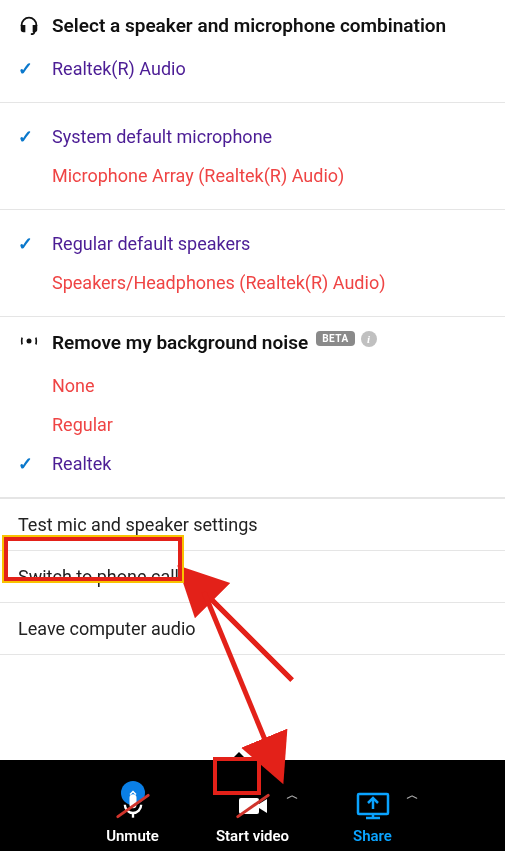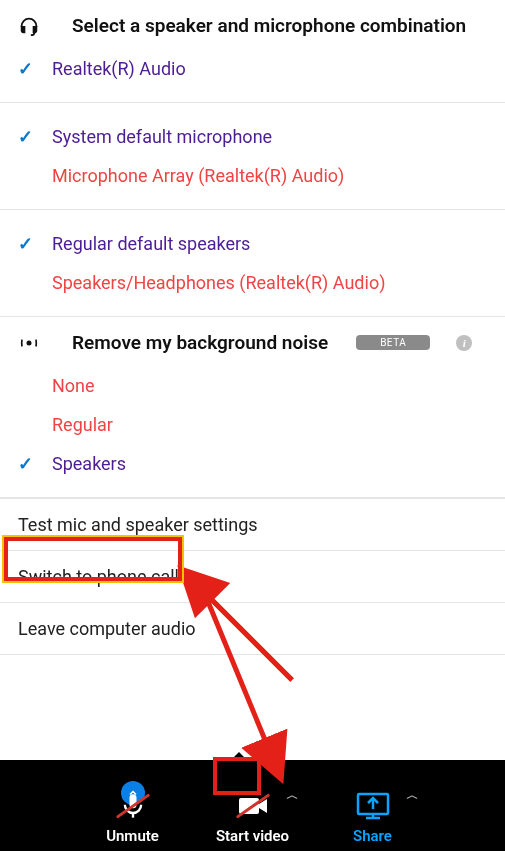--- a/index.html
+++ b/index.html
@@ -11,26 +11,25 @@
     position: relative;
     overflow: hidden;
   }
   .section {
     border-bottom: 1px solid #e5e5e5;
     padding: 14px 0 14px 0;
   }
   .section:last-of-type { border-bottom: none; }
   .section-header {
     display: flex;
-    align-items: center;
+    align-items: flex-start;
     padding: 0 18px 12px 18px;
     font-size: 19px;
     font-weight: 600;
     color: #111;
-    gap: 20px;
   }
   .section-header .icon-slot {
     width: 28px;
     display: flex;
     align-items: center;
     justify-content: flex-start;
     flex-shrink: 0;
   }
   .section-header .icon-slot + span { margin-left: 6px; }
   .option-row {
@@ -49,24 +48,24 @@
   }
   .option-label { margin-left: 6px; }
   .selected { color: #4c1d95; }
   .unselected { color: #ef4444; }
   .check { color: #0a78cc; font-size: 18px; font-weight: 700; }
   .badge {
     display: inline-block;
     background: #8a8a8a;
     color: #fff;
     font-size: 10px;
-    font-weight: 400;
+    font-weight: 700;
     letter-spacing: 0.5px;
     border-radius: 4px;
-    padding: 2px 24px;
+    padding: 2px 6px;
     margin-left: 8px;
     vertical-align: middle;
   }
   .info-icon {
     display:inline-flex;
     width:16px;height:16px;border-radius:50%;
     background:#c0c0c0;color:#fff;font-size:11px;
     align-items:center;justify-content:center;margin-left:6px;
     font-style: italic; font-family: serif;
   }
@@ -203,21 +202,21 @@
     <span class="option-label unselected">None</span>
   </div>
   <div class="option-row">
     <span class="check-slot"></span>
     <span class="option-label unselected">Regular</span>
   </div>
   <div class="option-row">
     <span class="check-slot">
         <span class="check">✓</span>
       </span>
-    <span class="option-label selected">Speakers</span>
+    <span class="option-label selected">Realtek</span>
   </div>
 </div>
 
 <div class="action-list">
   <div class="action-row">Test mic and speaker settings</div>
   <div class="action-row">Switch to phone call</div>
   <div class="action-row">Leave computer audio</div>
 </div>
 
 <div class="toolbar">

